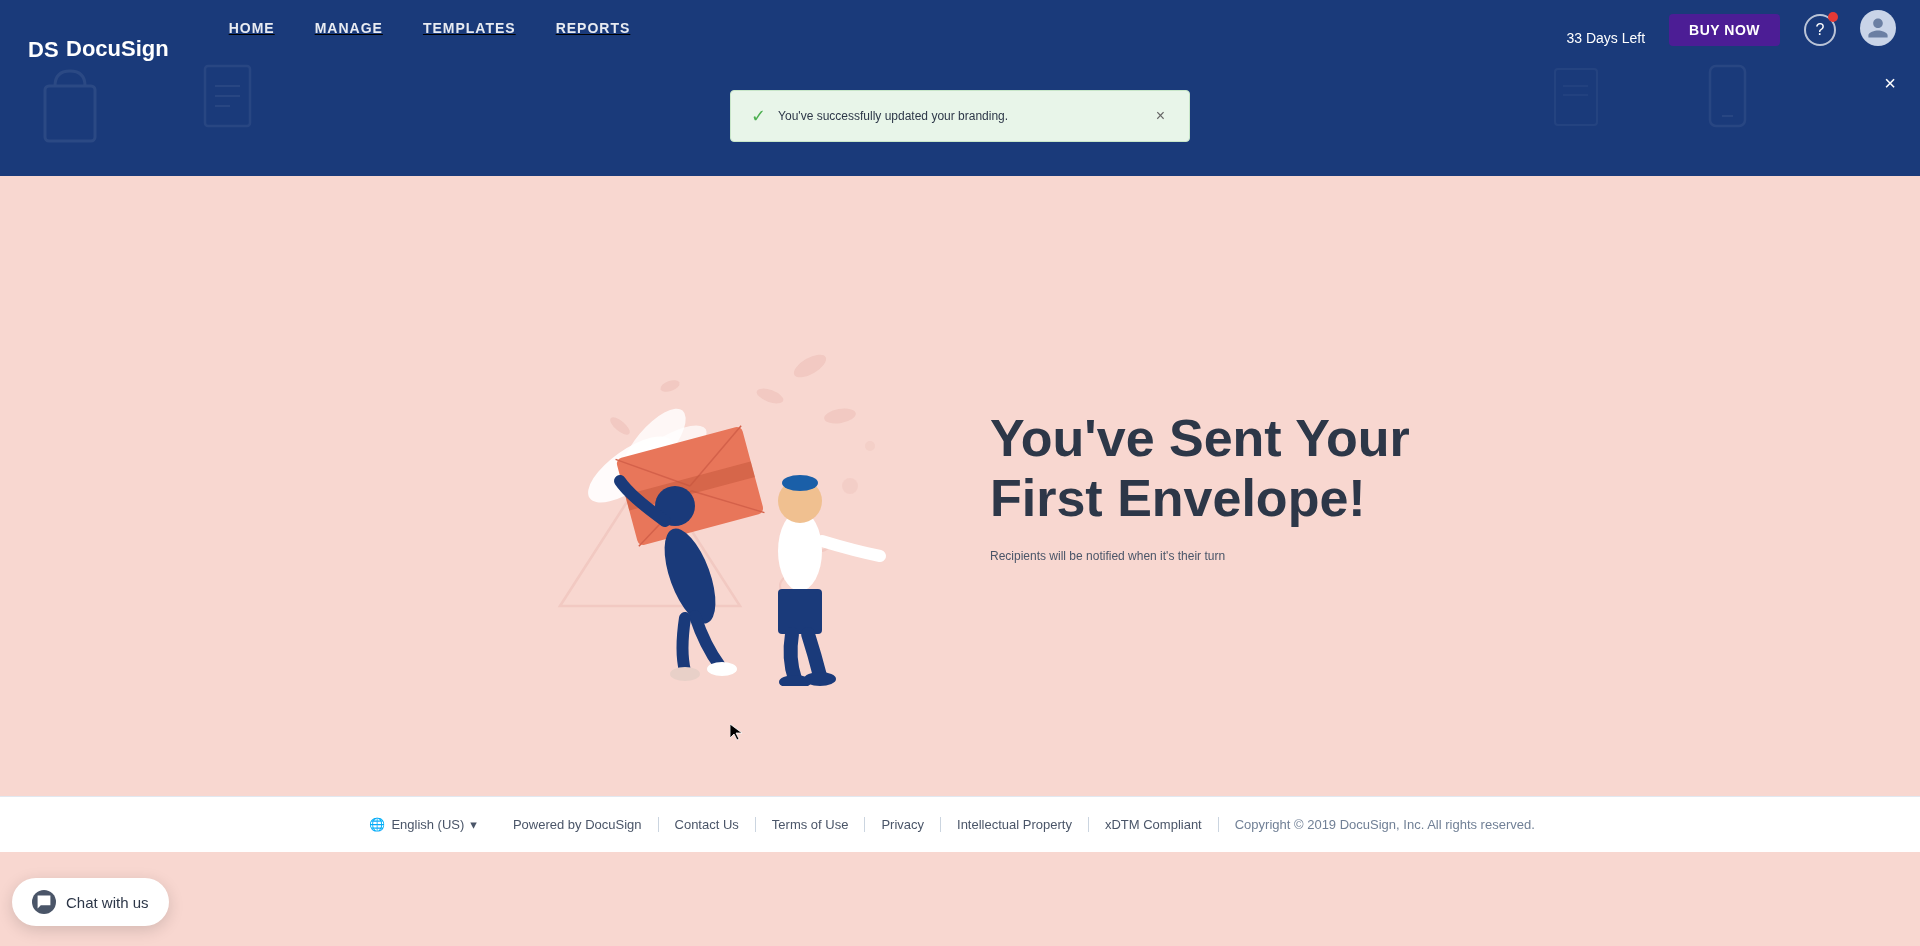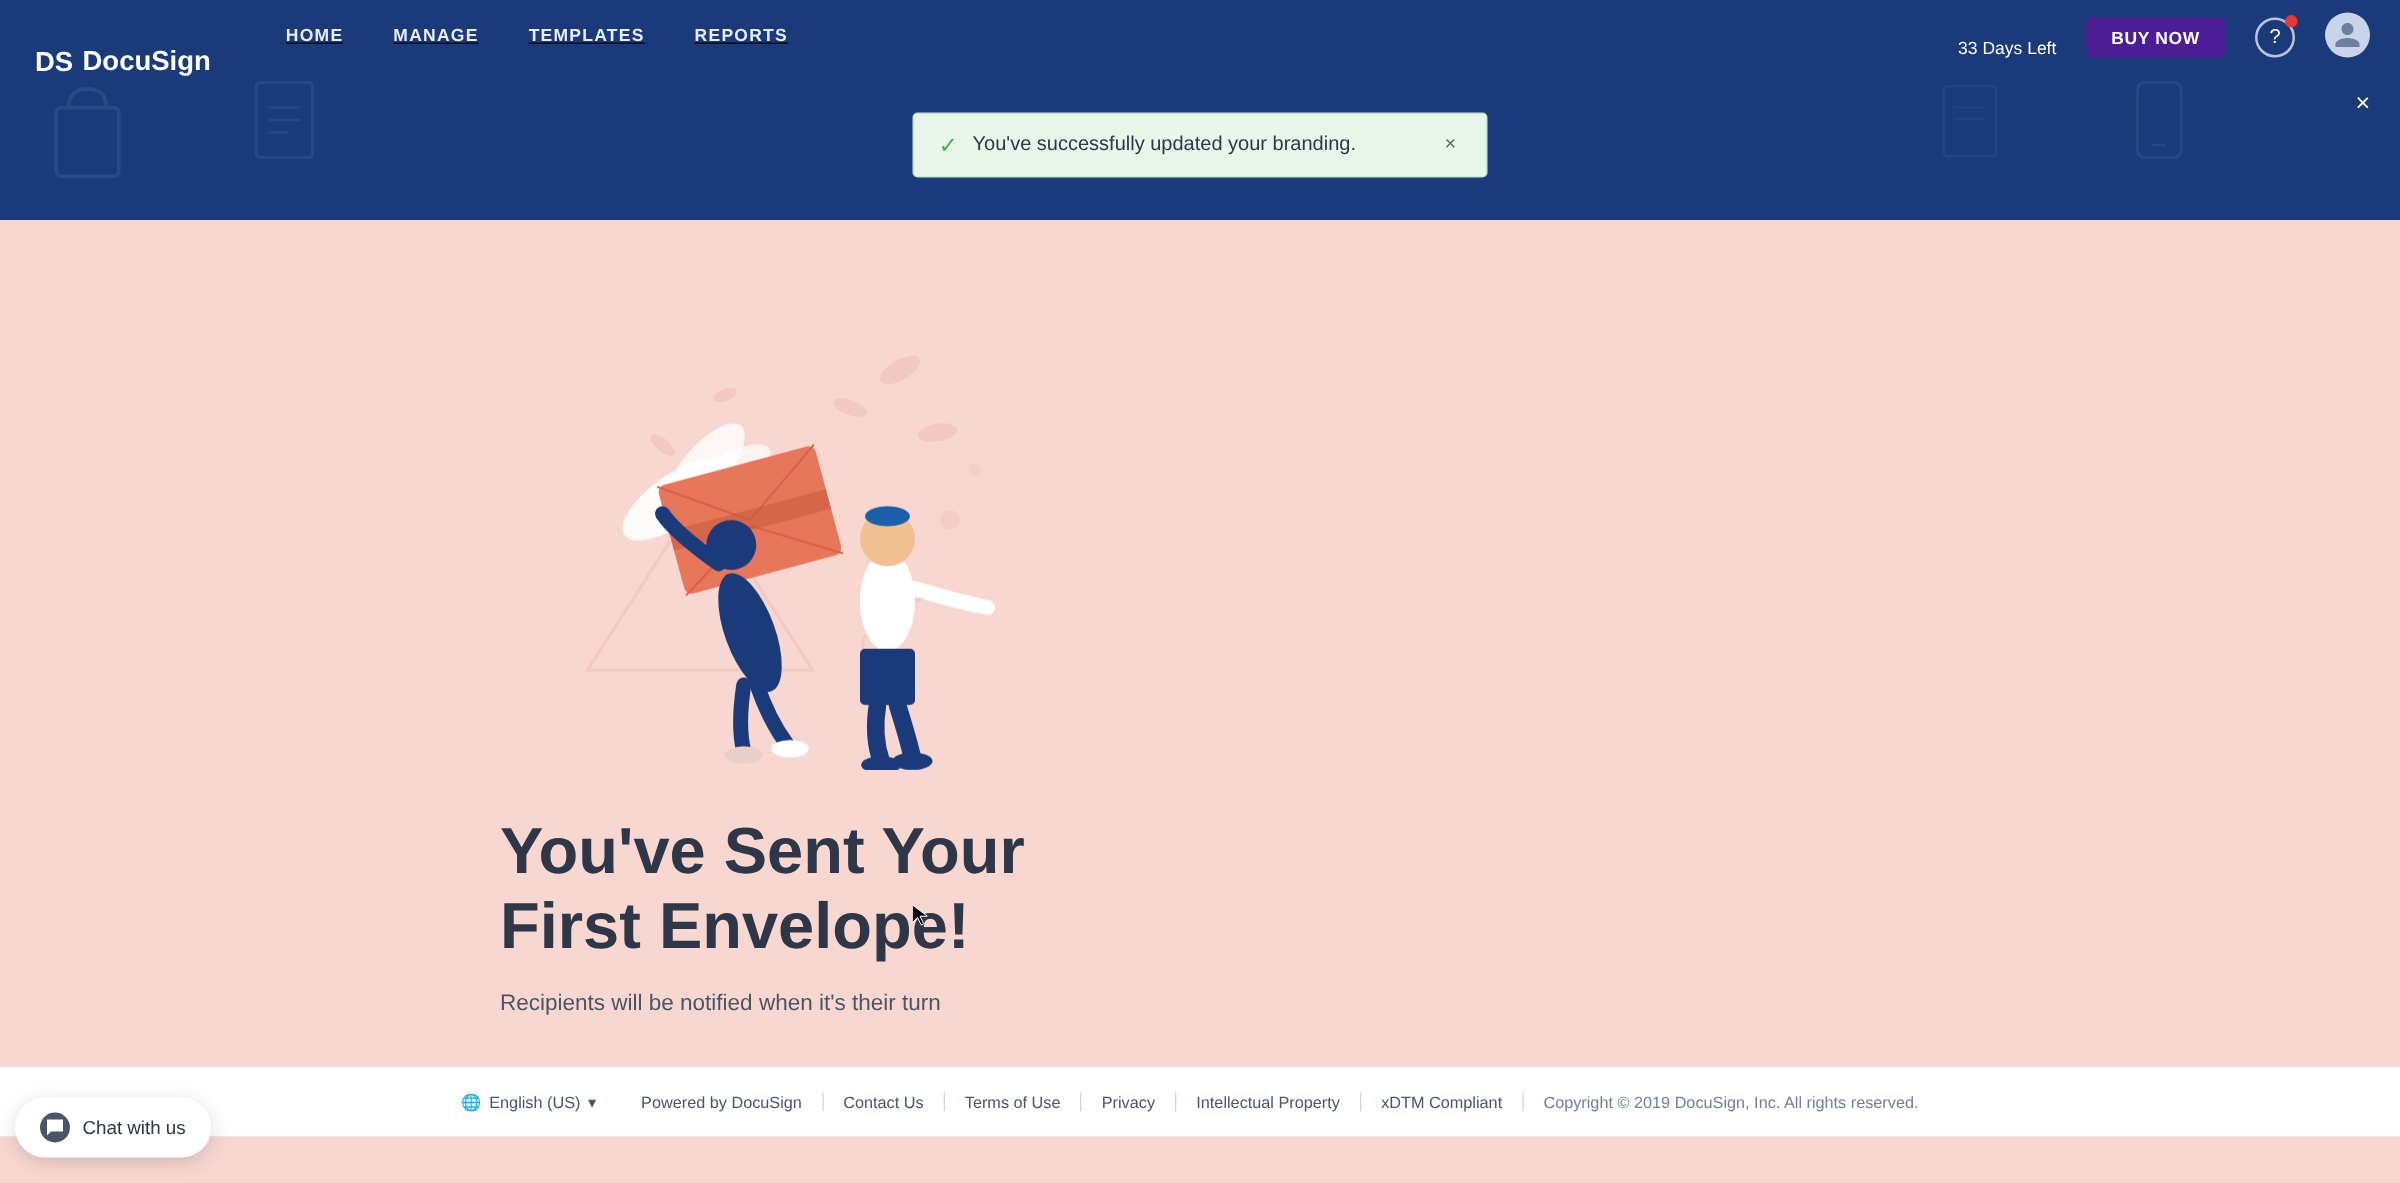--- a/index.html
+++ b/index.html
@@ -138,21 +138,21 @@
       min-width: 460px;
       position: relative;
       z-index: 10;
     }
     .toast-check {
       color: #4caf50;
       font-size: 18px;
     }
     .toast-text {
       color: #2d3748;
-      font-size: 16px;
+      font-size: 12px;
       flex: 1;
     }
     .toast-close {
       background: none;
       border: none;
       color: #666;
       font-size: 16px;
       cursor: pointer;
       padding: 0 4px;
     }
@@ -164,28 +164,27 @@
       display: flex;
       align-items: center;
       justify-content: center;
       position: relative;
       min-height: 620px;
       overflow: hidden;
     }
 
     .content-wrapper {
       display: flex;
-      align-items: flex-start;
-      justify-content: center;
-      gap: 36px;
+      align-items: center;
+      justify-content: center;
+      gap: 80px;
       padding: 40px;
       width: 100%;
       max-width: 1200px;
       margin: 0 auto;
-      flex-direction: column;
     }
 
     
     .illustration {
       width: 420px;
       height: 400px;
       position: relative;
       flex-shrink: 0;
     }
 
@@ -194,21 +193,21 @@
       max-width: 440px;
     }
     .success-title {
       font-size: 52px;
       font-weight: 700;
       color: #2d3748;
       line-height: 1.15;
       margin-bottom: 20px;
     }
     .success-subtitle {
-      font-size: 18px;
+      font-size: 12px;
       color: #4a5568;
       font-weight: 400;
     }
 
     
     .footer {
       background: white;
       height: 56px;
       display: flex;
       align-items: center;

